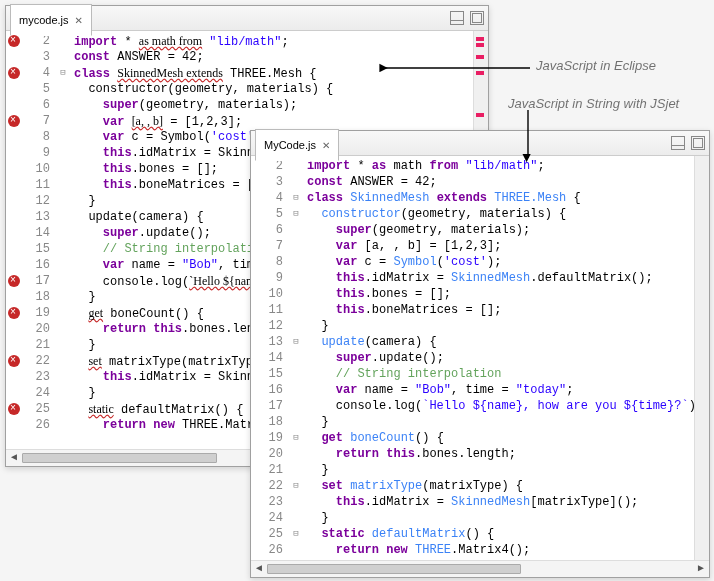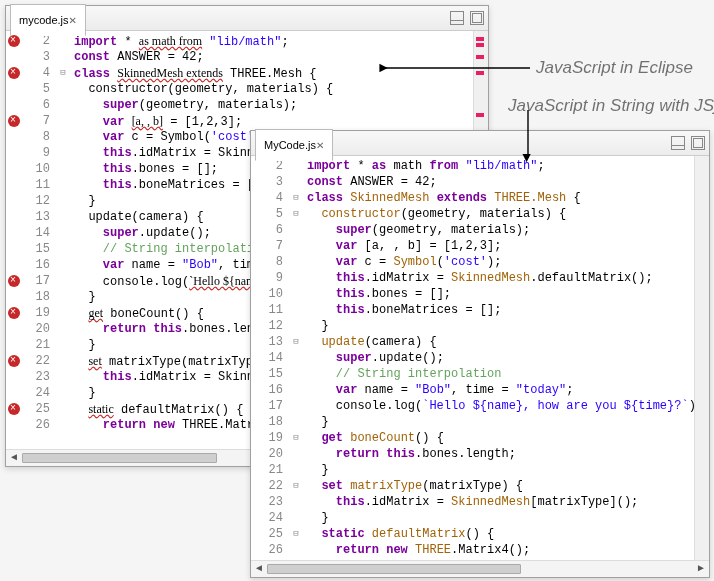--- a/index.html
+++ b/index.html
@@ -29,20 +29,21 @@
     position: relative;
   }
   .tab {
     background: #fff;
     border: 1px solid #bbb;
     border-bottom: 1px solid #fff;
     padding: 6px 8px;
     font-size: 11px;
     display: flex;
     align-items: center;
+    gap: 6px;
     height: 18px;
     position: relative;
     top: 2px;
   }
   .tab .close {
     font-size: 10px;
     color: #666;
   }
   .titlebar-icons {
     margin-left: auto;
@@ -126,31 +127,31 @@
     background:#cfcfcf; border:1px solid #aaa; border-radius:1px;
   }
   .hscroll .arrL, .hscroll .arrR {
     position:absolute; top:1px; width:12px; height:12px;
     color:#555; font-size:10px; text-align:center;
   }
   .hscroll .arrL{ left:2px; } .hscroll .arrR{ right:2px; }
 
   
   .kw   { color:#7b009b; font-weight:bold;text-align:right; }                        
-  .type { color:#a16207; }                        
+  .type { color:#3b82f6; }                        
   .str  { color:#2a00ff; }                        
   .cmt  { color:#63a35c; }                        
   .num  { color:#000; }
   .uerr { text-decoration: underline wavy #c62828; text-decoration-skip-ink:none;font-family:Liberation Serif, serif; }
 
   
   .anno {
     position:absolute;
     font-style: italic;
-    font-size: 17px;
+    font-size: 13px;
     color: rgba(0,0,0,0.55);
     white-space: nowrap;
   }
   svg.arrow { position:absolute; overflow:visible; }
 </style>
 </head>
 <body>
 
 <div class="editor" style="left:5px; top:5px; width:482px; height:460px;">
   <div class="tabbar">

